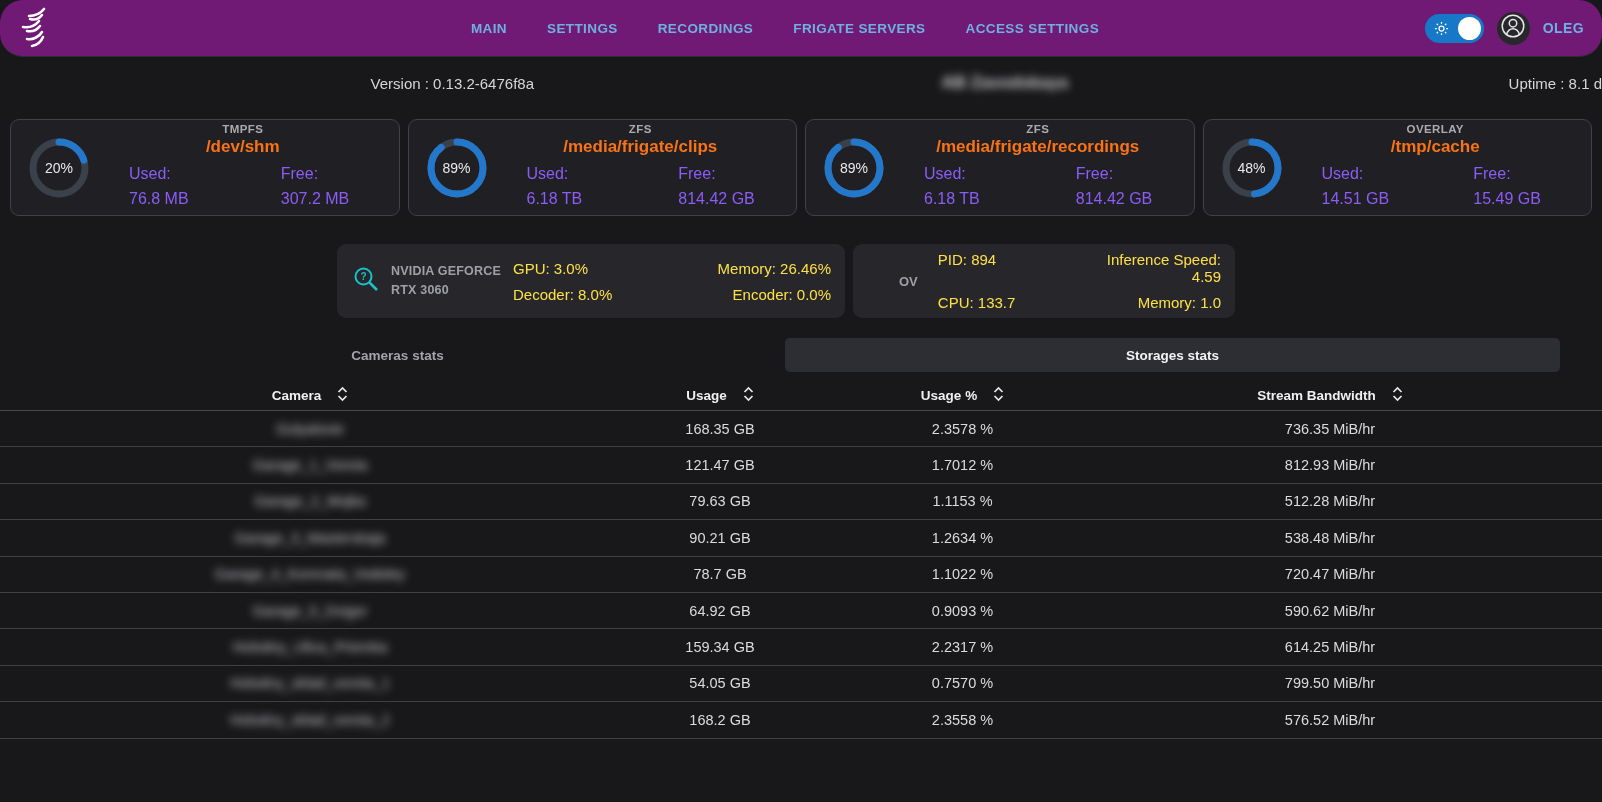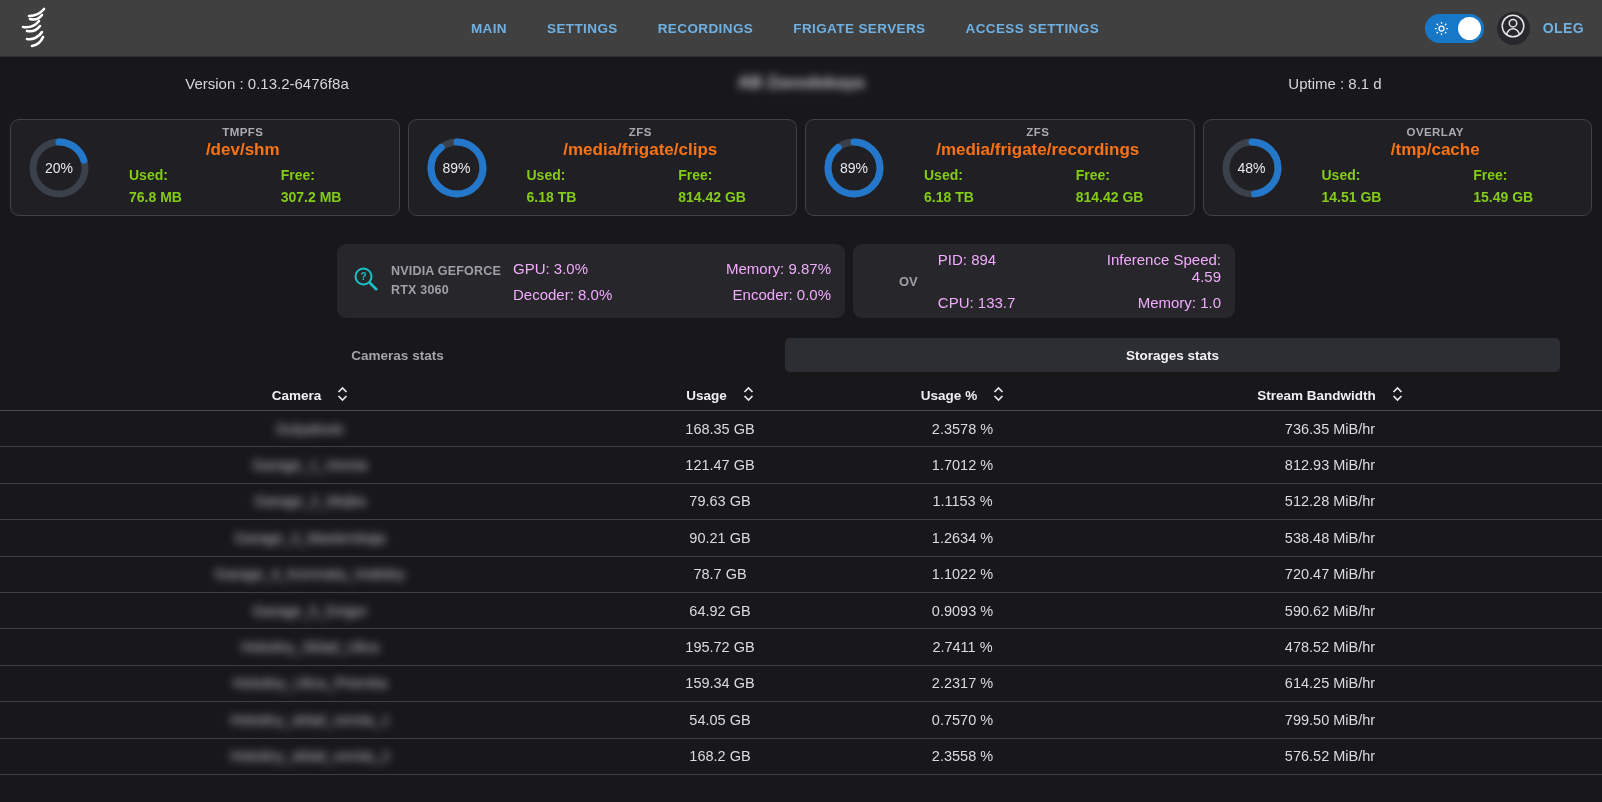--- a/index.html
+++ b/index.html
@@ -1,61 +1,61 @@
 <!DOCTYPE html>
 <html><head>
 <meta charset="utf-8">
 <style>
   * { margin:0; padding:0; box-sizing:border-box; }
   html,body { background:#0e0e10; }
   body { font-family:"Liberation Sans", sans-serif; }
   .app { position:relative; width:1602px; height:802px; background:#18181b; overflow:hidden; }
 
   
-  .topbar { position:relative; height:57px; background:#404040; border-bottom:1px solid #2d2d32;
-            display:flex; align-items:center; padding:0 18px; }
+  .topbar { position:relative; height:57px; background:#701a75; border-bottom:1px solid #2d2d32;
+            display:flex; align-items:center; padding:0 18px;border-radius:23px; }
   .logo { width:42px; height:44px; display:flex; align-items:center; }
   .nav { position:absolute; left:49%; transform:translateX(-50%); display:flex; gap:40px; }
   .nav-item { color:#6fb0e2; font-size:13.5px; font-weight:700; letter-spacing:.4px; cursor:pointer; white-space:nowrap; }
   .right-ctrls { margin-left:auto; display:flex; align-items:center; gap:13px; }
   .toggle { width:59px; height:29px; border-radius:15px; background:#1878c8; position:relative;
             display:flex; align-items:center; cursor:pointer; }
   .toggle .sun { position:absolute; left:9px; top:7px; }
   .toggle .knob { position:absolute; right:3px; top:3px; width:23px; height:23px; border-radius:50%; background:#fff; }
   .avatar { width:33px; height:33px; border-radius:50%; background:#28282c; display:flex; align-items:center; justify-content:center; cursor:pointer; }
   .username { color:#6fb0e2; font-size:14px; font-weight:700; letter-spacing:.4px;text-align:right; }
 
   
   .version-row { display:grid; grid-template-columns:1fr 1fr 1fr; align-items:center; height:48px; margin-top:2px; }
-  .version-row > div { text-align:center; }
+  .version-row > div { text-align:right; }
   .version-text, .uptime-text { color:#d6d6d8; font-size:15px; }
   .page-title { color:#cfcfd2; font-size:17px; font-weight:700; }
   .blurred { filter:blur(4px); }
 
   
   .cards { display:grid; grid-template-columns:repeat(4,1fr); gap:8px; margin:12px 10px 0; height:97px; }
   .card { background:#202024; border:1px solid #414147; border-radius:9px; display:flex; align-items:center; padding:0 12px 0 16px; }
   .donut-wrap { position:relative; width:64px; height:64px; flex:none; }
   .donut-pct { position:absolute; inset:0; display:flex; align-items:center; justify-content:center;
                color:#e9e9eb; font-size:14px; }
   .card-text { flex:1; padding-left:8px; }
   .fs-type { text-align:center; font-size:11.5px; font-weight:700; color:#aaabb0; letter-spacing:.4px; }
   .mount { text-align:center; font-size:17px; font-weight:700; color:#f97316; margin:2px 0 5px; }
   .uf-grid { display:grid; grid-template-columns:1fr 1fr; }
-  .uf-col { padding-left:30px; font-size:14px; color:#84cc16; line-height:1.55;font-weight:bold; }
+  .uf-col { padding-left:30px; font-size:16px; color:#8b5cf6; line-height:1.55; }
   .uf-col.free { padding-left:38px; }
 
   
   .accel-row { display:flex; gap:8px; margin:28px 0 0 337px; }
   .accel-card { background:#27272b; border-radius:9px; height:74px; display:flex; align-items:center; padding:0 14px; }
   .gpu-card { width:508px; }
   .ov-card { width:382px; }
   .gpu-name { width:116px; margin-left:10px; font-size:12.5px; font-weight:700; color:#9fa0a6; line-height:1.55; letter-spacing:.2px; }
   .ov-name { font-size:13px; font-weight:700; color:#9fa0a6; margin-right:14px;margin-left:32px; }
-  .stats { flex:1; display:grid; grid-template-columns:1fr 1fr; row-gap:9px; font-size:15px; color:#f0abfc; padding-left:6px; }
+  .stats { flex:1; display:grid; grid-template-columns:1fr 1fr; row-gap:9px; font-size:15px; color:#fde047; padding-left:6px; }
   .stats .r { text-align:right; }
 
   
   .tabs { display:flex; margin:20px 42px 0 10px; height:34px; }
   .tab { flex:1; display:flex; align-items:center; justify-content:center; font-size:13.5px; font-weight:700; cursor:pointer; }
   .tab-cameras { color:#a3a3a8; }
   .tab-storages { background:#2c2e34; border-radius:5px; color:#f3f3f5; }
 
   
   .table { margin-top:9px; }
@@ -224,21 +224,21 @@
       <span>
         <svg width="30" height="30" viewBox="0 0 30 30" fill="none" stroke="#17c3c9" stroke-width="2">
           <circle cx="12.5" cy="12.5" r="8"></circle>
           <line x1="18.5" y1="18.5" x2="26" y2="26" stroke-width="2.6"></line>
           <text x="12.5" y="16" text-anchor="middle" font-size="10" font-weight="bold" fill="#17c3c9" stroke="none">?</text>
         </svg>
       </span>
       <div class="gpu-name">NVIDIA GEFORCE RTX 3060</div>
       <div class="stats">
         <div>GPU: 3.0%</div>
-        <div class="r">Memory: 9.87%</div>
+        <div class="r">Memory: 26.46%</div>
         <div>Decoder: 8.0%</div>
         <div class="r">Encoder: 0.0%</div>
       </div>
     </div>
 
     <div class="accel-card ov-card">
       <div class="ov-name">OV</div>
       <div class="stats">
         <div>PID: 894</div>
         <div class="r">Inference Speed: 4.59</div>
@@ -315,26 +315,20 @@
       <div class="td">1.1022 %</div>
       <div class="td">720.47 MiB/hr</div>
     </div>
     <div class="trow">
       <div class="td"><span class="cam-blur">Garage_5_Dvigor</span></div>
       <div class="td">64.92 GB</div>
       <div class="td">0.9093 %</div>
       <div class="td">590.62 MiB/hr</div>
     </div>
     <div class="trow">
-      <div class="td"><span class="cam-blur">Holodny_Sklad_Ulica</span></div>
-      <div class="td">195.72 GB</div>
-      <div class="td">2.7411 %</div>
-      <div class="td">478.52 MiB/hr</div>
-    </div>
-    <div class="trow">
       <div class="td"><span class="cam-blur">Holodny_Ulica_Priemka</span></div>
       <div class="td">159.34 GB</div>
       <div class="td">2.2317 %</div>
       <div class="td">614.25 MiB/hr</div>
     </div>
     <div class="trow">
       <div class="td"><span class="cam-blur">Holodny_sklad_vorota_1</span></div>
       <div class="td">54.05 GB</div>
       <div class="td">0.7570 %</div>
       <div class="td">799.50 MiB/hr</div>

